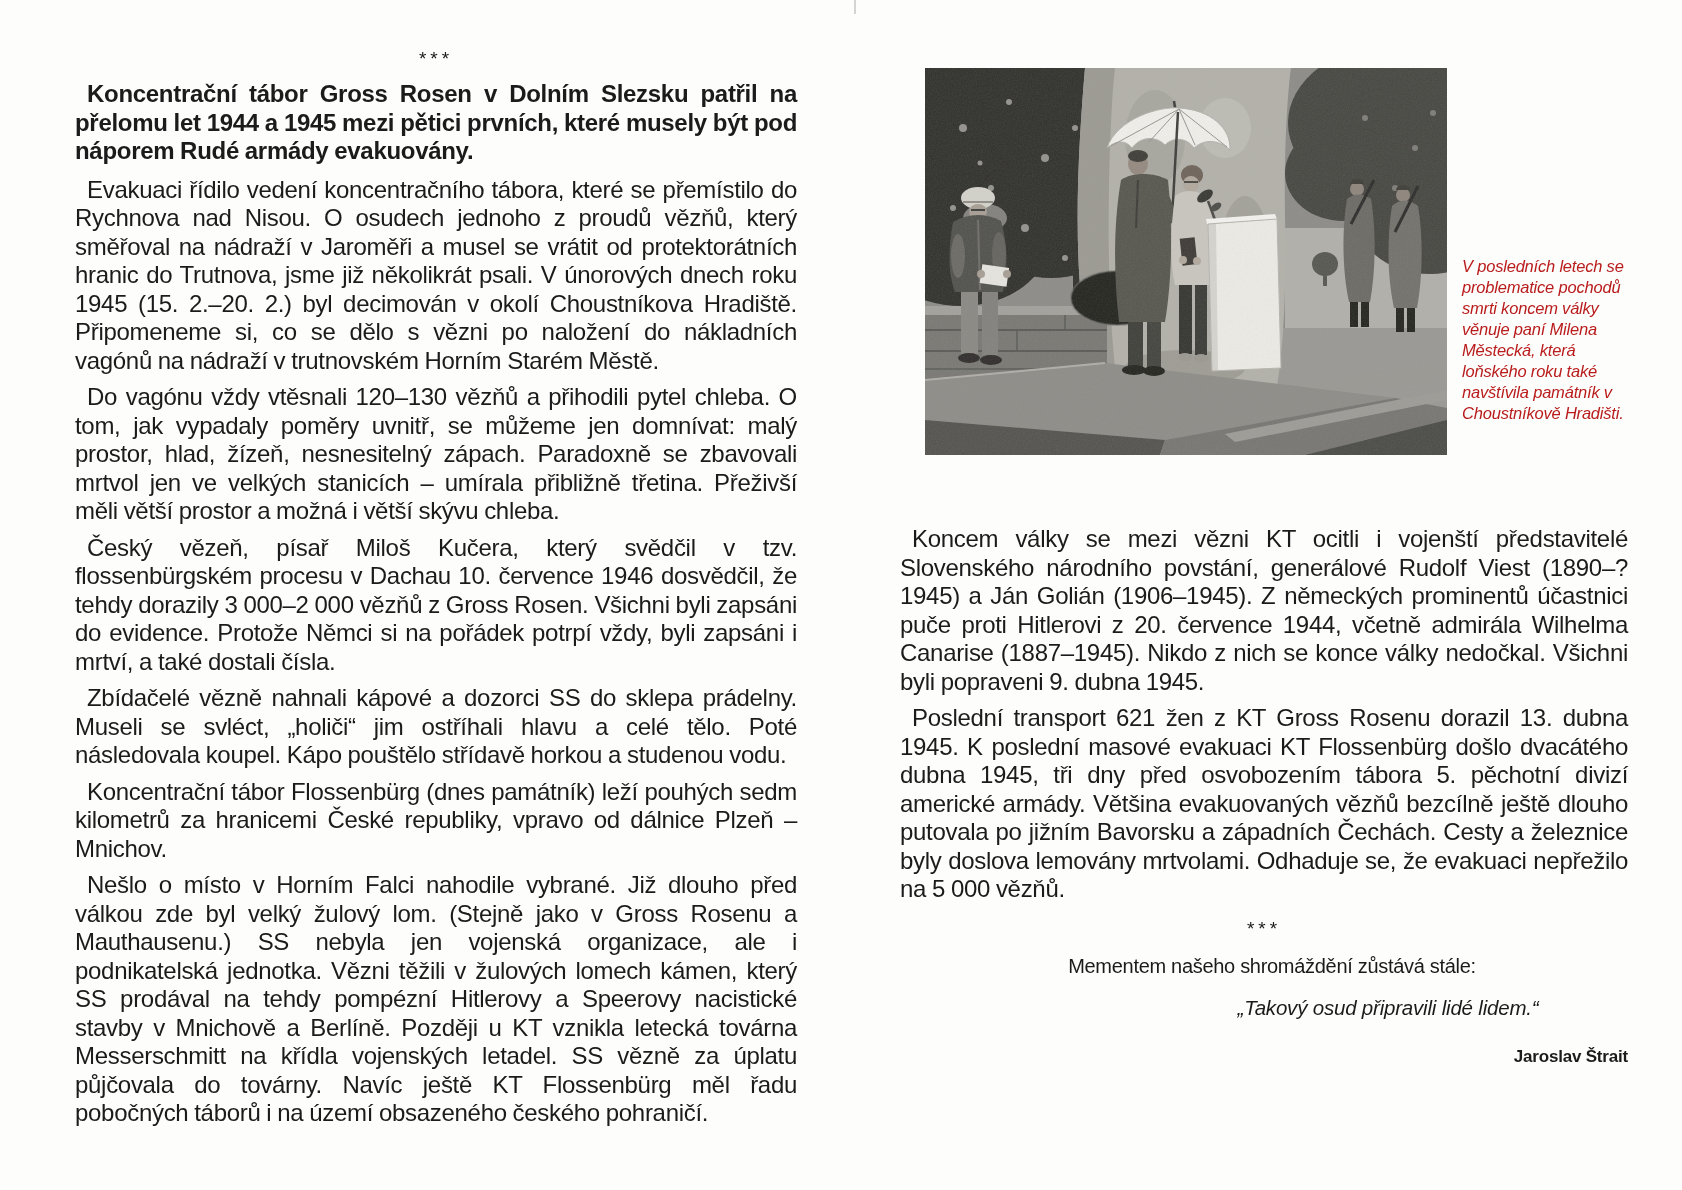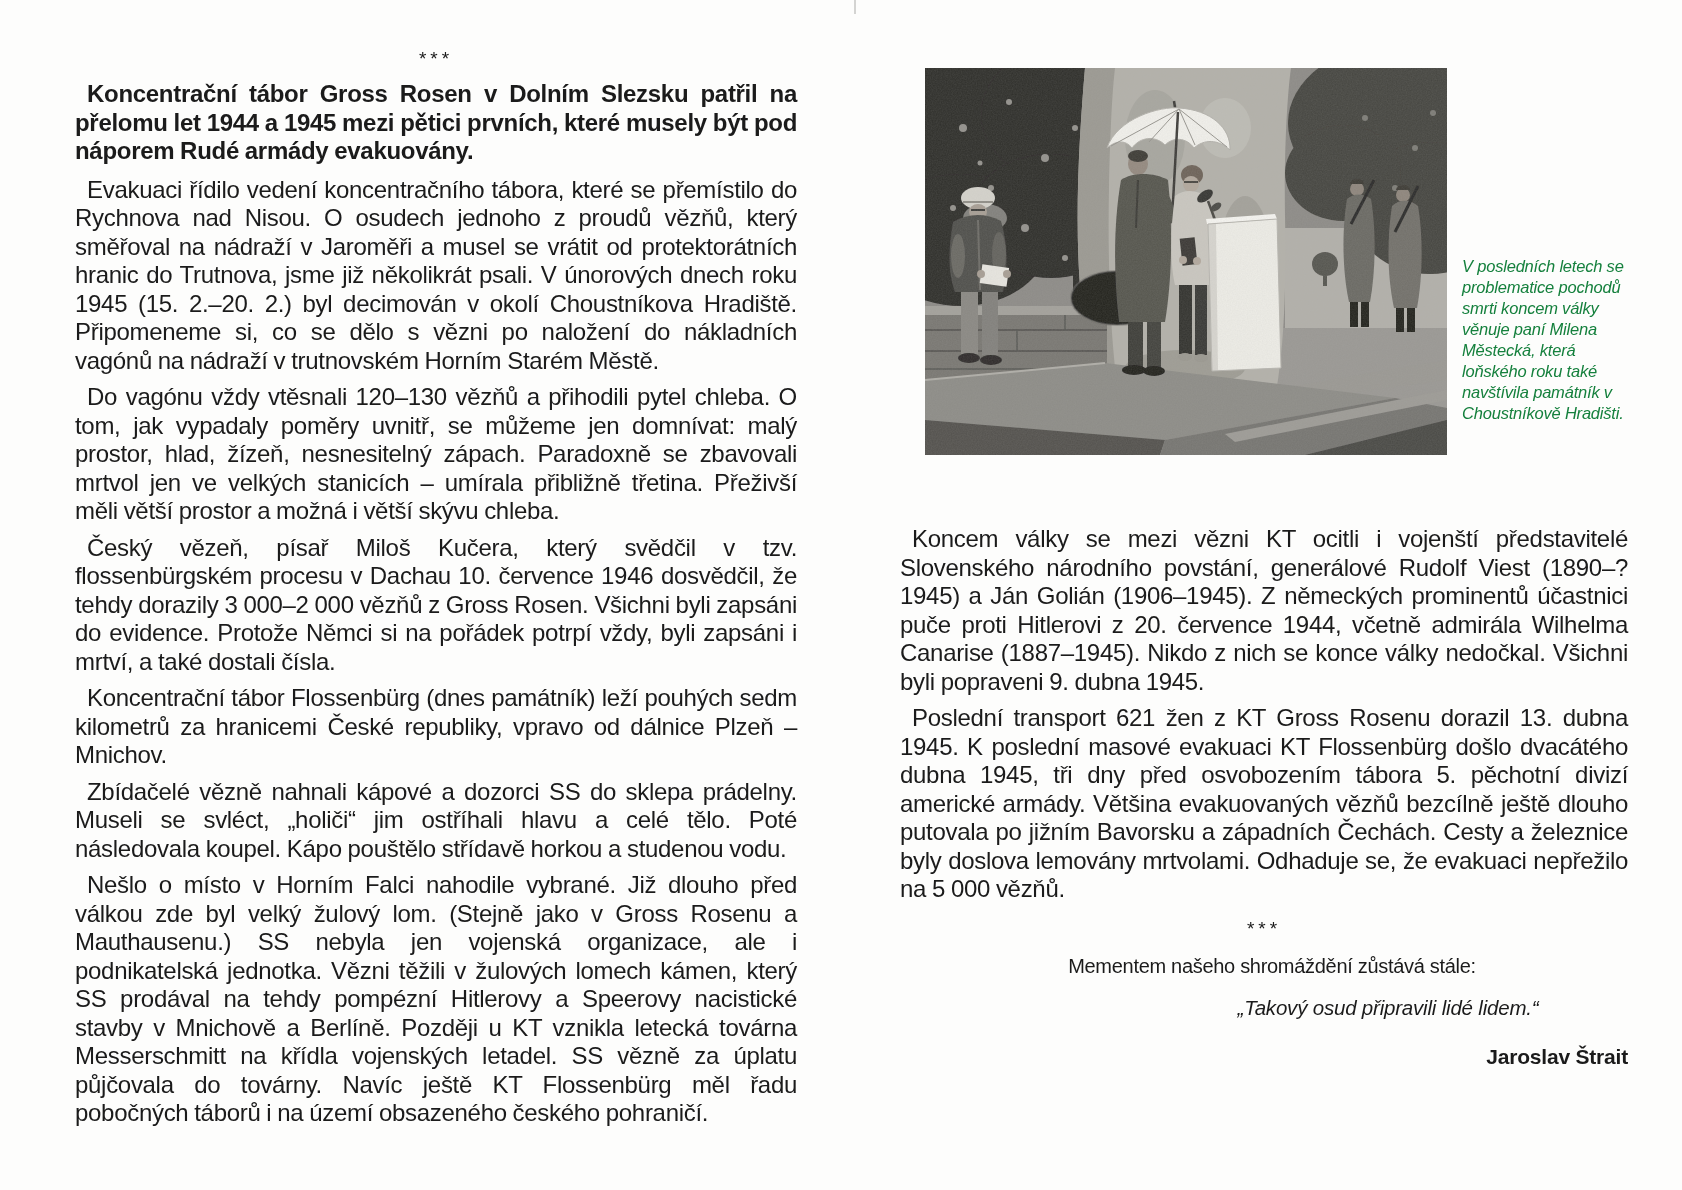--- a/index.html
+++ b/index.html
@@ -28,53 +28,53 @@
 
   .photo-block{position:relative;width:728px;height:465px;}
   .photo{
     position:absolute;left:25px;top:8px;width:522px;height:387px;margin:0;
     background:#9a9894;overflow:hidden;
   }
   .photo svg{display:block;width:100%;height:100%;}
   .caption{
     position:absolute;left:562px;top:196px;width:172px;
     font-style:italic;font-size:16.5px;line-height:21px;
-    letter-spacing:-0.2px;color:#15803d;
+    letter-spacing:-0.2px;color:#b91c1c;
   }
 
   .right-sep{margin:14px 0 12px 0;}
   p.memento{
     margin:0 0 14px 0;font-size:20px;line-height:28.5px;
     text-indent:16px;letter-spacing:-0.3px;text-align:center;
   }
   p.quote{
     margin:0 0 20px 0;font-size:20.5px;line-height:28.5px;
     font-style:italic;text-align:center;padding-left:248px;
     letter-spacing:-0.2px;
   }
   p.author{
-    margin:6px 0 0 0;font-size:21px;line-height:28px;
+    margin:6px 0 0 0;font-size:17px;line-height:28px;
     font-weight:bold;text-align:right;letter-spacing:-0.2px;
   }
 </style>
 </head>
 <body>
 
 <div class="spread">
 
   <div class="fold-mark"></div>
 
   <section class="page page-left">
     <div class="separator">***</div>
     <p class="par lead">Koncentrační tábor Gross Rosen v Dolním Slezsku patřil na přelomu let 1944 a 1945 mezi pětici prvních, které musely být pod náporem Rudé armády evakuovány.</p>
     <p class="par">Evakuaci řídilo vedení koncentračního tábora, které se přemístilo do Rychnova nad Nisou. O osudech jednoho z proudů vězňů, který směřoval na nádraží v Jaroměři a musel se vrátit od protektorátních hranic do Trutnova, jsme již několikrát psali. V únorových dnech roku 1945 (15. 2.–20. 2.) byl decimován v okolí Choustníkova Hradiště. Připomeneme si, co se dělo s vězni po naložení do nákladních vagónů na nádraží v trutnovském Horním Starém Městě.</p>
     <p class="par">Do vagónu vždy vtěsnali 120–130 vězňů a přihodili pytel chleba. O tom, jak vypadaly poměry uvnitř, se můžeme jen domnívat: malý prostor, hlad, žízeň, nesnesitelný zápach. Paradoxně se zbavovali mrtvol jen ve velkých stanicích – umírala přibližně třetina. Přeživší měli větší prostor a možná i větší skývu chleba.</p>
     <p class="par">Český vězeň, písař Miloš Kučera, který svědčil v tzv. flossenbürgském procesu v Dachau 10. července 1946 dosvědčil, že tehdy dorazily 3 000–2 000 vězňů z Gross Rosen. Všichni byli zapsáni do evidence. Protože Němci si na pořádek potrpí vždy, byli zapsáni i mrtví, a také dostali čísla.</p>
+    <p class="par">Zbídačelé vězně nahnali kápové a dozorci SS do sklepa prádelny. Museli se svléct, „holiči“ jim ostříhali hlavu a celé tělo. Poté následovala koupel. Kápo pouštělo střídavě horkou a studenou vodu.</p>
     <p class="par">Koncentrační tábor Flossenbürg (dnes památník) leží pouhých sedm kilometrů za hranicemi České republiky, vpravo od dálnice Plzeň – Mnichov.</p>
-    <p class="par">Zbídačelé vězně nahnali kápové a dozorci SS do sklepa prádelny. Museli se svléct, „holiči“ jim ostříhali hlavu a celé tělo. Poté následovala koupel. Kápo pouštělo střídavě horkou a studenou vodu.</p>
     <p class="par">Nešlo o místo v Horním Falci nahodile vybrané. Již dlouho před válkou zde byl velký žulový lom. (Stejně jako v Gross Rosenu a Mauthausenu.) SS nebyla jen vojenská organizace, ale i podnikatelská jednotka. Vězni těžili v žulových lomech kámen, který SS prodával na tehdy pompézní Hitlerovy a Speerovy nacistické stavby v Mnichově a Berlíně. Později u KT vznikla letecká továrna Messerschmitt na křídla vojenských letadel. SS vězně za úplatu půjčovala do továrny. Navíc ještě KT Flossenbürg měl řadu pobočných táborů i na území obsazeného českého pohraničí.</p>
   </section>
 
   <section class="page page-right">
 
     <div class="photo-block">
       <figure class="photo">
         <svg viewBox="0 0 522 387" preserveAspectRatio="none" aria-hidden="true">
           <defs>
             <filter id="soft">

